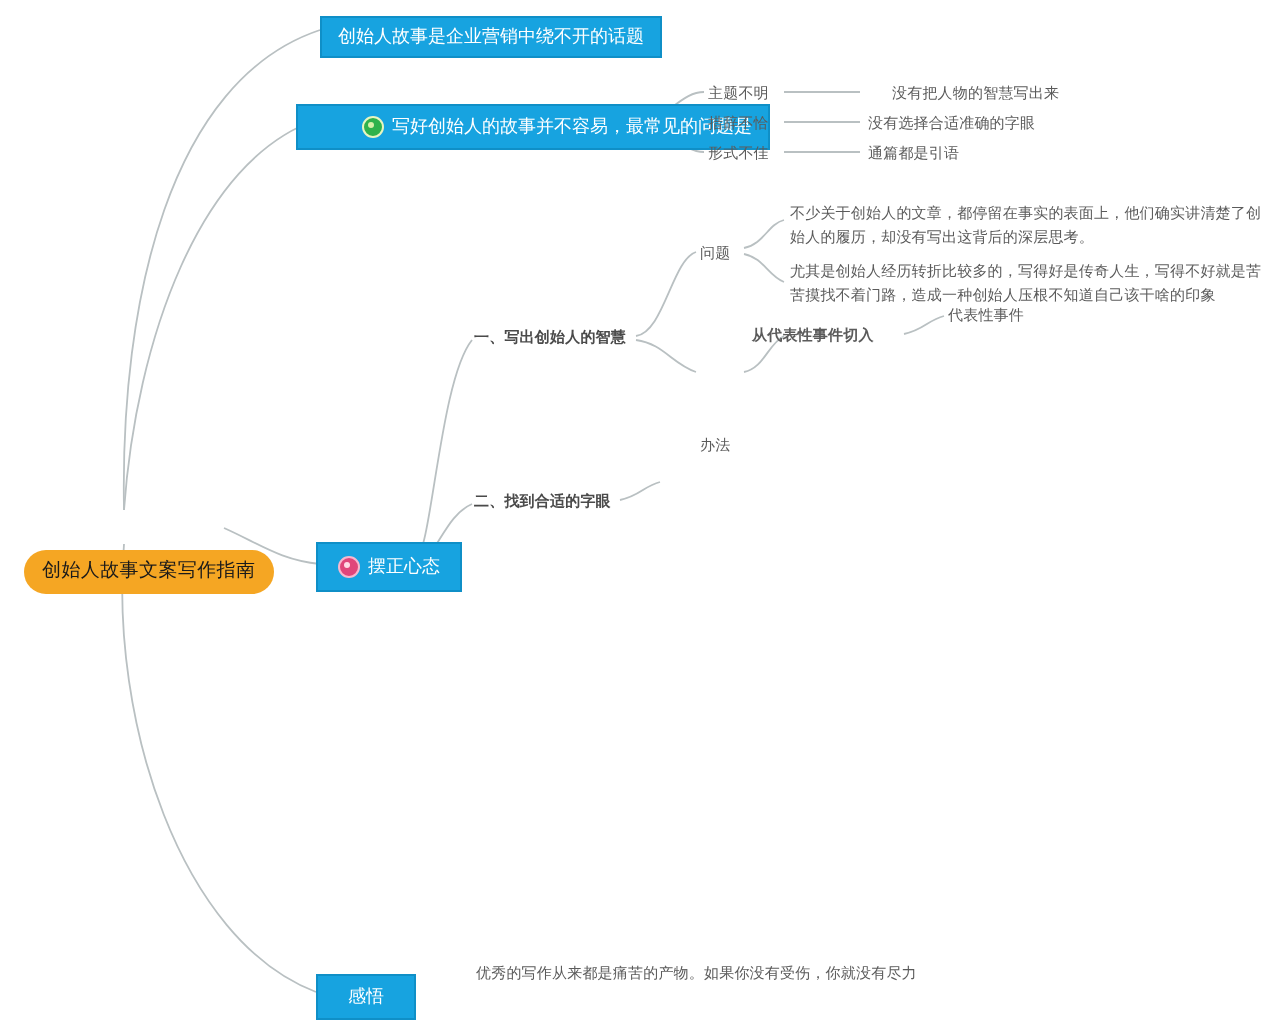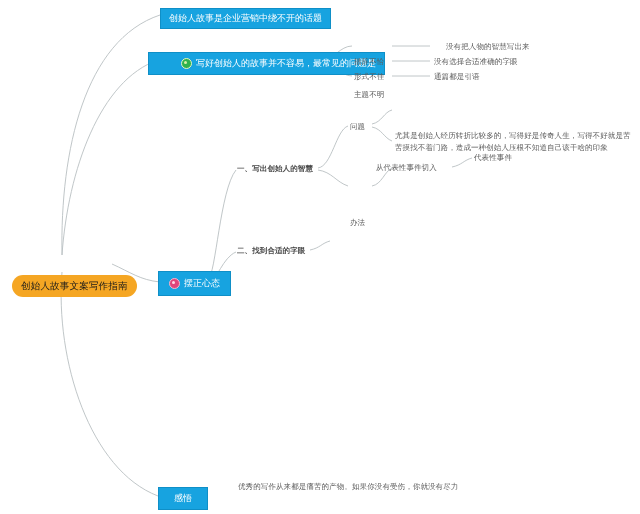--- a/index.html
+++ b/index.html
@@ -90,45 +90,46 @@
 
   <div class="node blue" style="left:160px;top:8px;">
     <span>创始人故事是企业营销中绕不开的话题</span>
   </div>
 
   <div class="node blue" style="left:148px;top:52px;padding-left:32px;">
     <span class="icon-badge"></span>
     <span>写好创始人的故事并不容易，最常见的问题是</span>
   </div>
 
-  <div class="node leaf" style="left:354px;top:41px;margin-top:48px;">主题不明</div>
+  <div class="node leaf" style="left:354px;top:41px;">主题不明</div>
   <div class="node leaf" style="left:354px;top:56px;">措辞不恰</div>
   <div class="node leaf" style="left:354px;top:71px;">形式不佳</div>
 
   <div class="node leaf" style="left:446px;top:41px;">没有把人物的智慧写出来</div>
   <div class="node leaf" style="left:434px;top:56px;">没有选择合适准确的字眼</div>
   <div class="node leaf" style="left:434px;top:71px;font-family:Liberation Serif, serif;">通篇都是引语</div>
 
   <div class="node blue sm" style="left:158px;top:271px;">
     <span class="icon-badge pink"></span>
     <span>摆正心态</span>
   </div>
 
   <div class="node leaf dark" style="left:237px;top:163px;">一、写出创始人的智慧</div>
 
   <div class="node leaf dark" style="left:237px;top:245px;">二、找到合适的字眼</div>
 
   <div class="node leaf" style="left:350px;top:121px;">问题</div>
 
   <div class="node leaf" style="left:350px;top:181px;margin-top:36px;">办法</div>
 
+  <div class="node leaf para" style="left:395px;top:101px;width:242px;">不少关于创始人的文章，都停留在事实的表面上，他们确实讲清楚了创始人的履历，却没有写出这背后的深层思考。</div>
 
   <div class="node leaf para" style="left:395px;top:130px;width:242px;">尤其是创始人经历转折比较多的，写得好是传奇人生，写得不好就是苦苦摸找不着门路，造成一种创始人压根不知道自己该干啥的印象</div>
 
-  <div class="node leaf" style="left:376px;top:162px;">从代表性事件切入</div>
+  <div class="node leaf" style="left:376px;top:162px;font-weight:bold;">从代表性事件切入</div>
 
   <div class="node leaf" style="left:474px;top:152px;">代表性事件</div>
 
 
   <div class="node blue sm" style="left:158px;top:487px;width:50px;justify-content:center;">
     <span>感悟</span>
   </div>
 
   <div class="node leaf" style="left:238px;top:481px;">优秀的写作从来都是痛苦的产物。如果你没有受伤，你就没有尽力</div>
 

